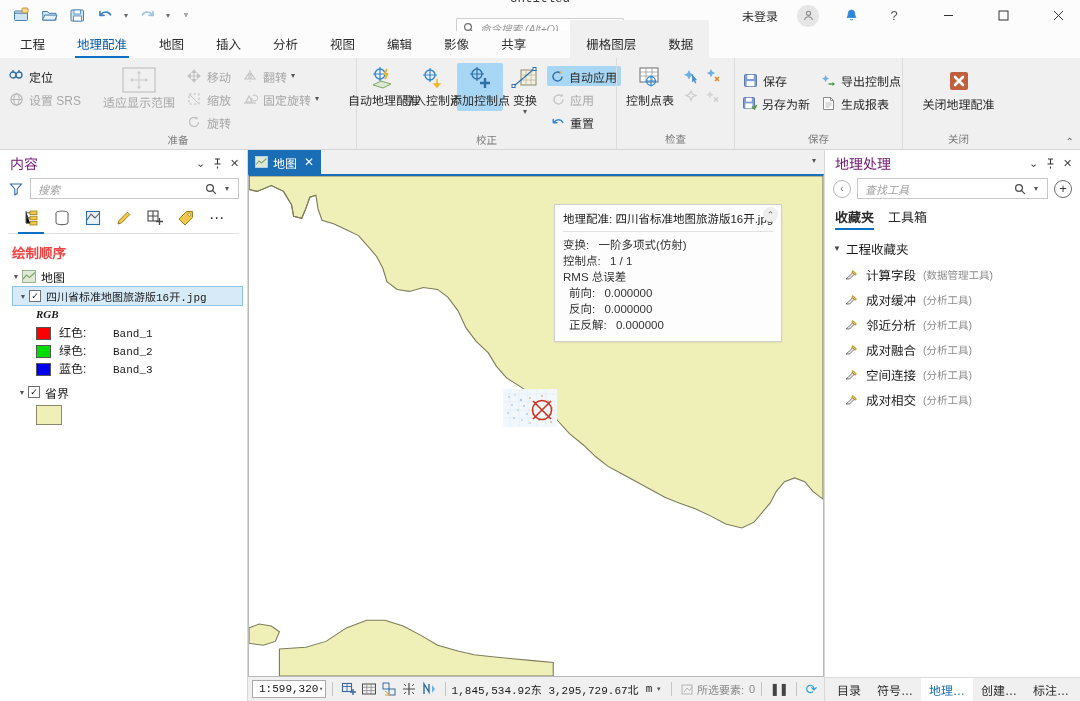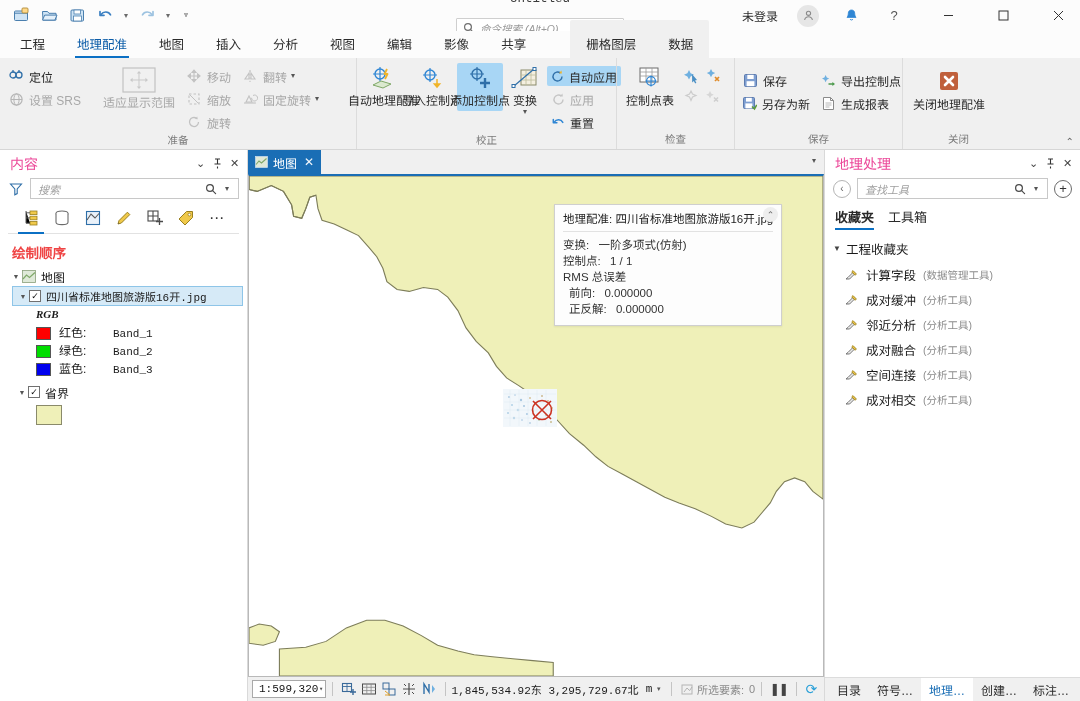--- a/index.html
+++ b/index.html
@@ -103,21 +103,21 @@
 
   
   .main { position:absolute; top:150px; left:0; right:0; bottom:0; display:flex; background:#f0f0f0; }
 
   
   .pane { background:#fff; display:flex; flex-direction:column; }
   .pane-head {
     height:26px; display:flex; align-items:center; padding:0 4px 0 10px;
     background:#fff;
   }
-  .pane-title { font-size:14px; color:#ec4899; flex:1; }
+  .pane-title { font-size:14px; color:#701a75; flex:1; }
   .pane-btn { width:17px;height:17px;display:flex;align-items:center;justify-content:center;cursor:pointer;color:#444;font-size:11px;}
 
   
   #contents-pane { width:248px; border-right:1px solid #d9d9d9; }
   .search-row { display:flex; align-items:center; gap:6px; padding:2px 8px 4px 8px;}
   .filter-ic { width:16px;height:16px;display:flex;align-items:center;justify-content:center;cursor:pointer;}
   .search-box {
     flex:1; height:21px; border:1px solid #c8c8c8; background:#fff; display:flex; align-items:center;
     padding:0 3px 0 7px;
   }
@@ -570,21 +570,21 @@
                 </svg>
             </span>
             <span>生成报表</span>
           </div>
         </div>
       </div>
       <div class="rgroup-title">保存</div>
     </div>
 
     <div class="rgroup" style="width:112px;">
-      <div class="rgroup-body" style="padding-top:6px;">
+      <div class="rgroup-body" style="justify-content:center;padding-top:6px;">
         <div class="big-btn" style="min-width:84px;">
           <span class="icon-ph" style="width:30px;height:28px;">
             <svg width="28" height="28" viewBox="0 0 28 28">
                 <rect x="5" y="3" width="18" height="18" rx="2" fill="#c0603c"></rect>
                 <path d="M10 8l8 8M18 8l-8 8" stroke="#fff" stroke-width="2.6" stroke-linecap="round"></path>
               </svg>
           </span>
           <span class="lbl">关闭地理配准</span>
         </div>
       </div>
@@ -785,20 +785,24 @@
           <div class="gp-row">
             <span>控制点:</span>
             <span style="padding-left:6px;">1 / 1</span>
           </div>
           <div class="gp-row">RMS 总误差</div>
           <div class="gp-row gp-ind">
             <span>前向:</span>
             <span style="padding-left:6px;">0.000000</span>
           </div>
           <div class="gp-row gp-ind">
+            <span>反向:</span>
+            <span style="padding-left:6px;">0.000000</span>
+          </div>
+          <div class="gp-row gp-ind">
             <span>正反解:</span>
             <span style="padding-left:6px;">0.000000</span>
           </div>
         </div>
       </div>
 
       <div class="statusbar">
         <div class="scale-box">
           <span class="sv">1:599,320</span>
           <span class="cv">▾</span>

